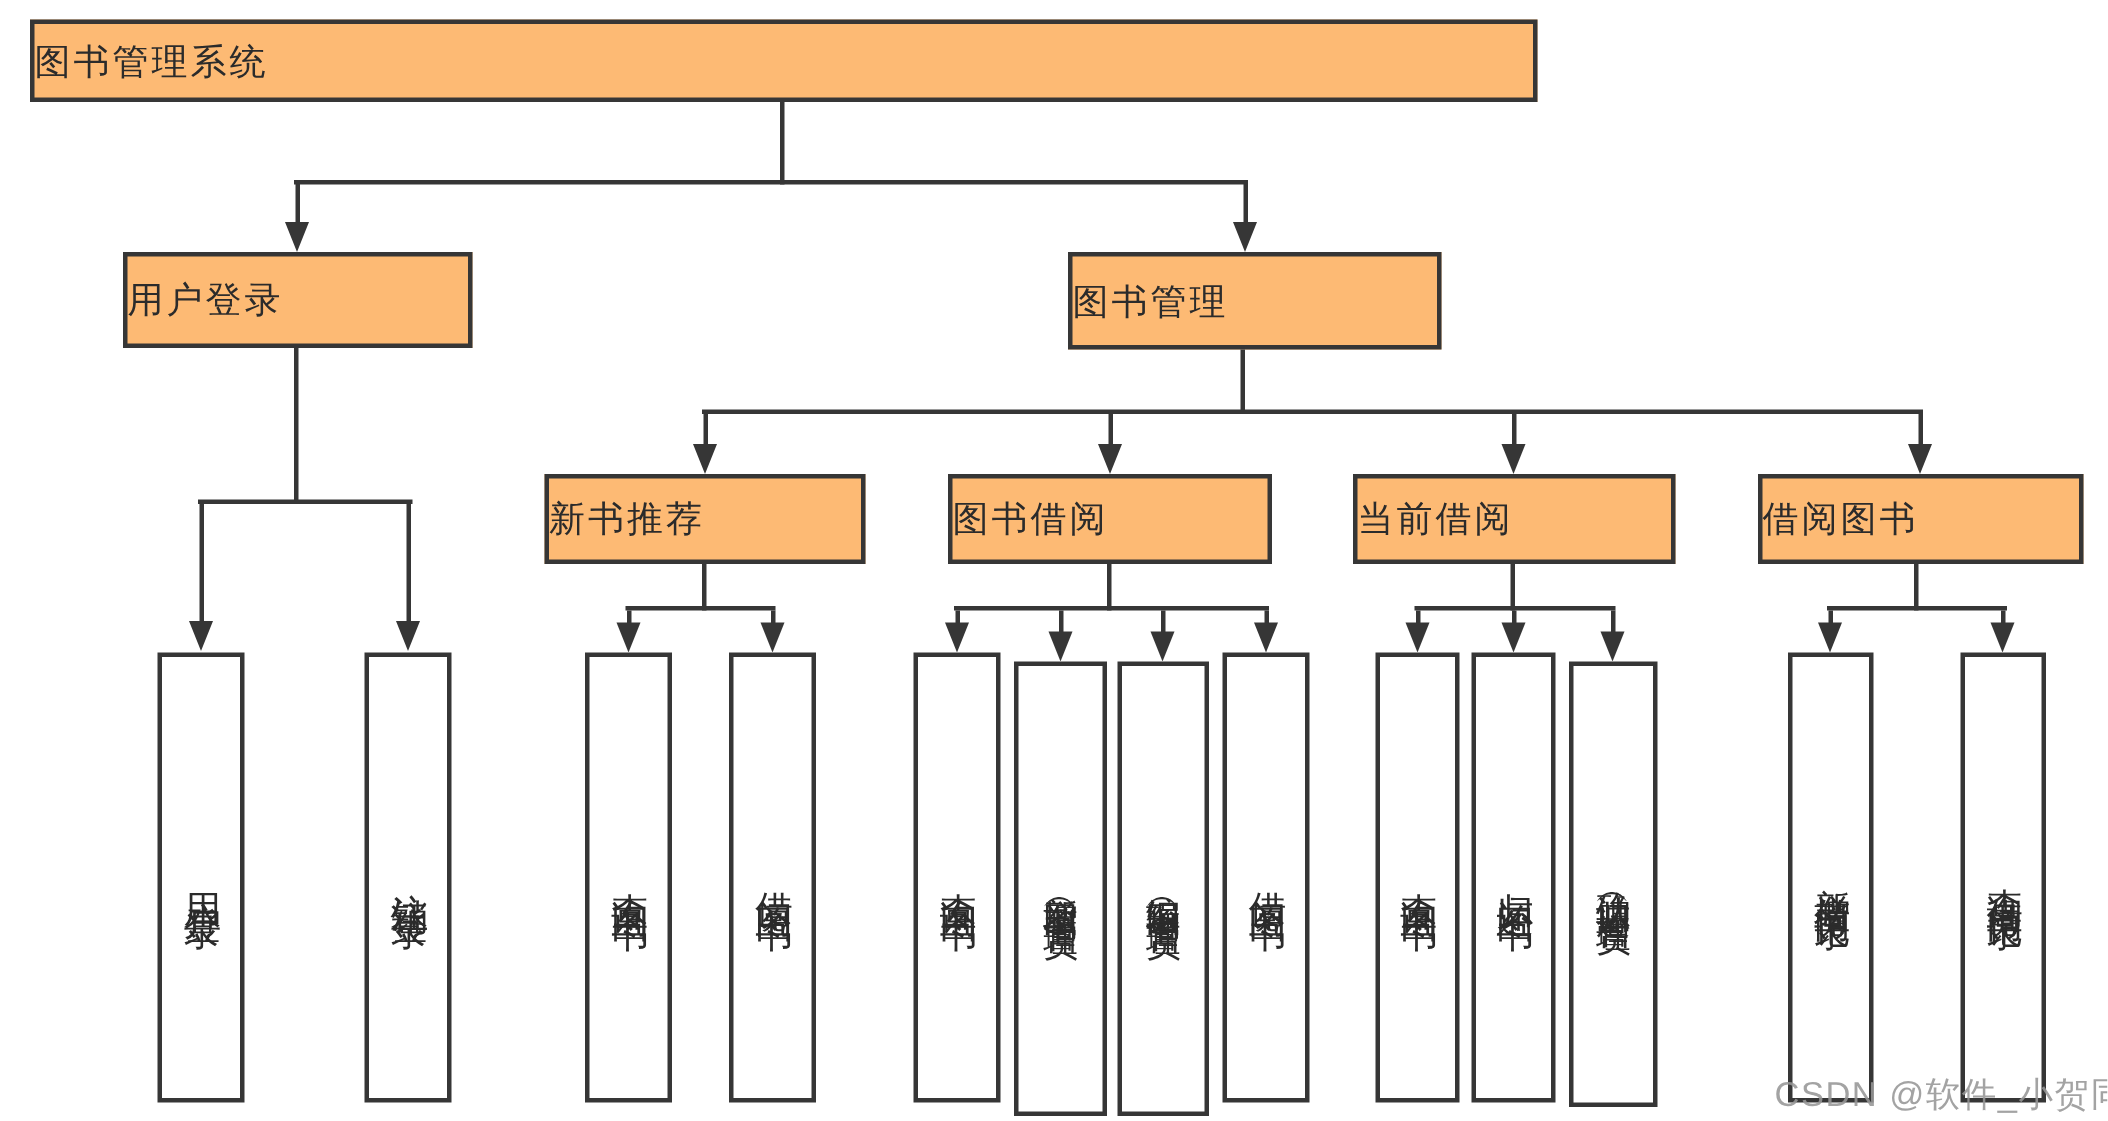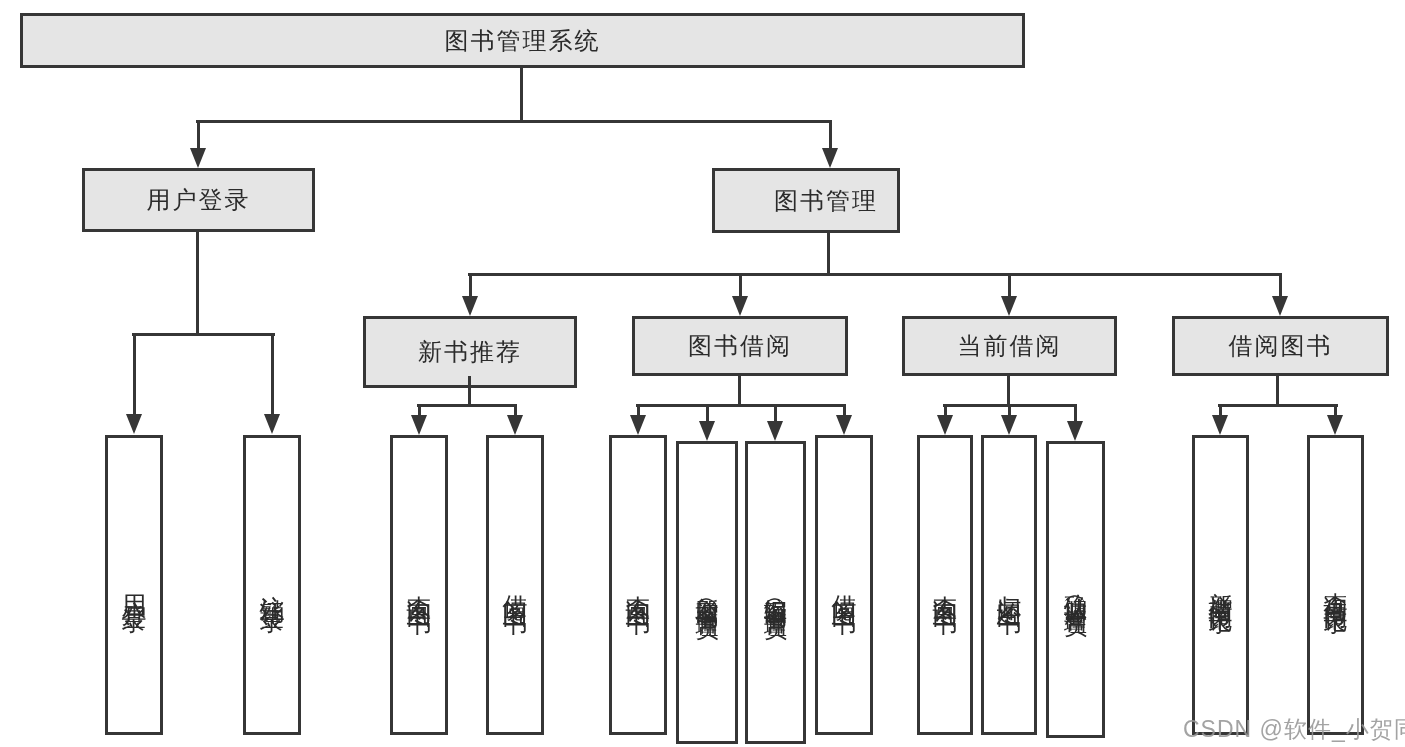--- a/index.html
+++ b/index.html
@@ -9,22 +9,22 @@
     background:#ffffff;
     font-family:"Liberation Sans","DejaVu Sans",sans-serif;
     color:#2b2b2b;
     overflow:hidden;
   }
   
   .hbox{
     position:absolute;
     box-sizing:border-box;
     border:3px solid #363636;
-    background:#e5e5e5;
-    display:flex;align-items:center;justify-content:center;
+    background:#fdba74;
+    display:flex;align-items:center;
   }
   .hbox span{
     font-size:24px;
     letter-spacing:2px;
     white-space:nowrap;
   }
   
   .vbox{
     position:absolute;
     box-sizing:border-box;
@@ -82,21 +82,21 @@
       <i class="head"></i>
     </div>
   <div class="arrow" style="left:822px;top:122px;height:46px;">
       <i class="shaft"></i>
       <i class="head"></i>
     </div>
 
   <div class="hbox" style="left:82px;top:168px;width:233px;height:64px;">
     <span>用户登录</span>
   </div>
-  <div class="hbox" style="left:712px;top:168px;width:188px;height:65px;padding-left:40px;">
+  <div class="hbox" style="left:712px;top:168px;width:249px;height:65px;">
     <span>图书管理</span>
   </div>
 
   <div class="vline" style="left:196px;top:232px;height:104px;"></div>
   <div class="hline" style="left:132px;top:333px;width:143px;"></div>
   <div class="arrow" style="left:126px;top:336px;height:98px;">
       <i class="shaft"></i>
       <i class="head"></i>
     </div>
   <div class="arrow" style="left:264px;top:336px;height:98px;">
@@ -116,21 +116,21 @@
     </div>
   <div class="arrow" style="left:1001px;top:276px;height:40px;">
       <i class="shaft"></i>
       <i class="head"></i>
     </div>
   <div class="arrow" style="left:1272px;top:276px;height:40px;">
       <i class="shaft"></i>
       <i class="head"></i>
     </div>
 
-  <div class="hbox" style="left:363px;top:316px;width:214px;height:72px;">
+  <div class="hbox" style="left:363px;top:316px;width:214px;height:60px;">
     <span>新书推荐</span>
   </div>
   <div class="hbox" style="left:632px;top:316px;width:216px;height:60px;">
     <span>图书借阅</span>
   </div>
   <div class="hbox" style="left:902px;top:316px;width:215px;height:60px;">
     <span>当前借阅</span>
   </div>
   <div class="hbox" style="left:1172px;top:316px;width:217px;height:60px;">
     <span>借阅图书</span>

